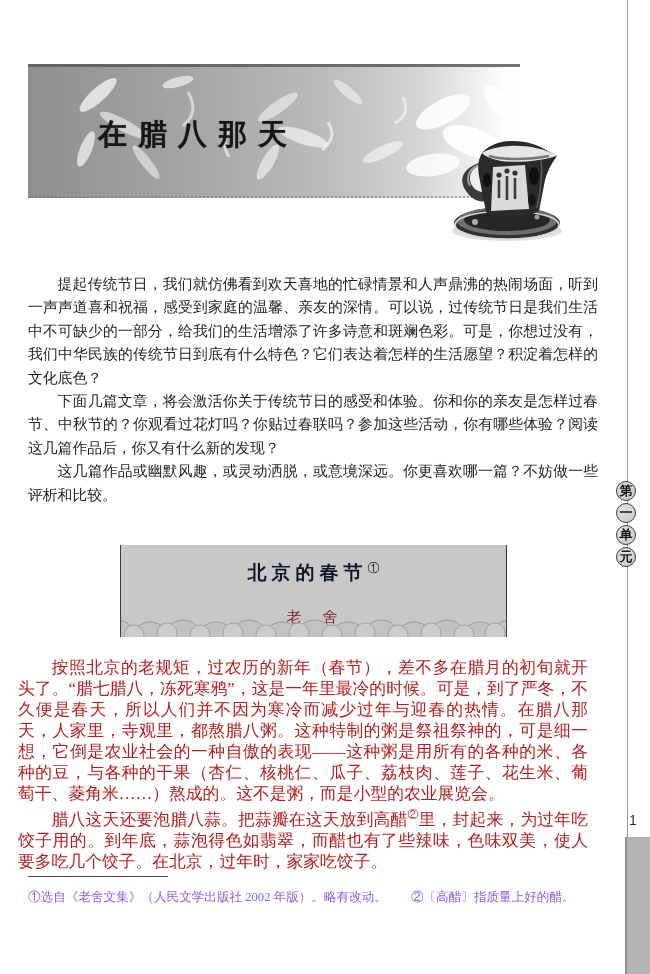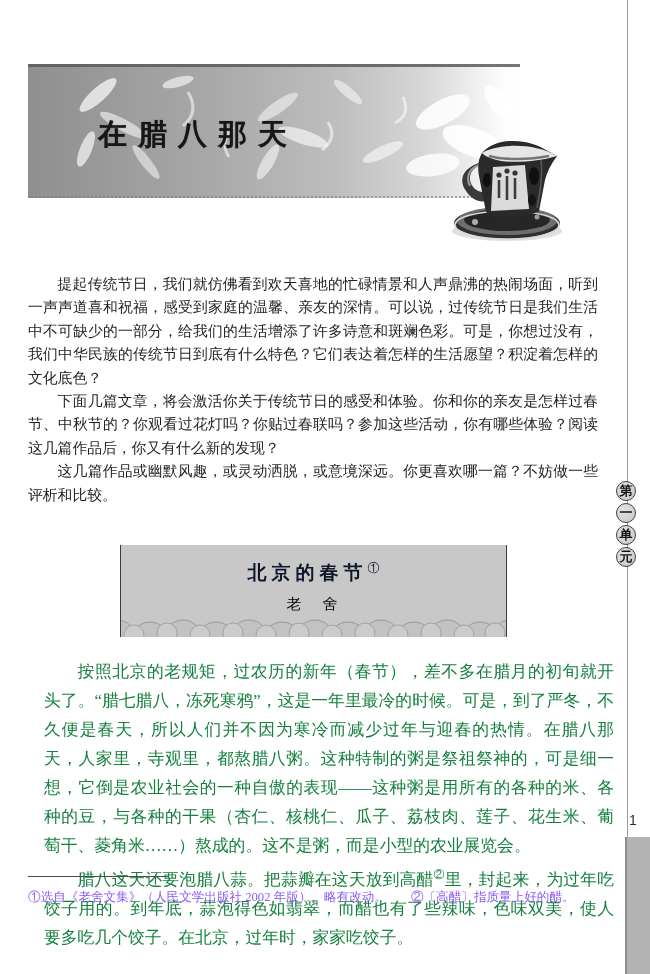--- a/index.html
+++ b/index.html
@@ -65,29 +65,29 @@
   }
   .lesson-title{
     margin-top:15px;
     font-size:19px;font-weight:bold;color:#0f172a;
     letter-spacing:5px;
   }
   .lesson-title .sup{
     font-size:12px;vertical-align:super;letter-spacing:0;font-weight:normal;
   }
   .lesson-author{
-    margin-top:9px;
-    font-size:15px;color:#000000;letter-spacing:3px;
+    margin-top:22px;
+    font-size:15px;color:#7f1d1d;letter-spacing:3px;
   }
   .scallops{position:absolute;left:0;bottom:-2px;}
   
   .body-text{
-    position:absolute;left:44px;top:657px;width:570px;
-    font-size:16.8px;line-height:29px;
-    color:#15803d;
+    position:absolute;left:18px;top:657px;width:570px;
+    font-size:16.8px;line-height:21px;
+    color:#b91c1c;
     text-align:justify;
   }
   .body-text p{margin:0;text-indent:2em;}
   .body-text .sup{font-size:11px;vertical-align:super;}
   
   .footnote-rule{
     position:absolute;left:28px;top:876px;width:140px;height:1px;background:#4a4a4a;
   }
   .footnotes{
     position:absolute;left:28px;top:888px;width:575px;

